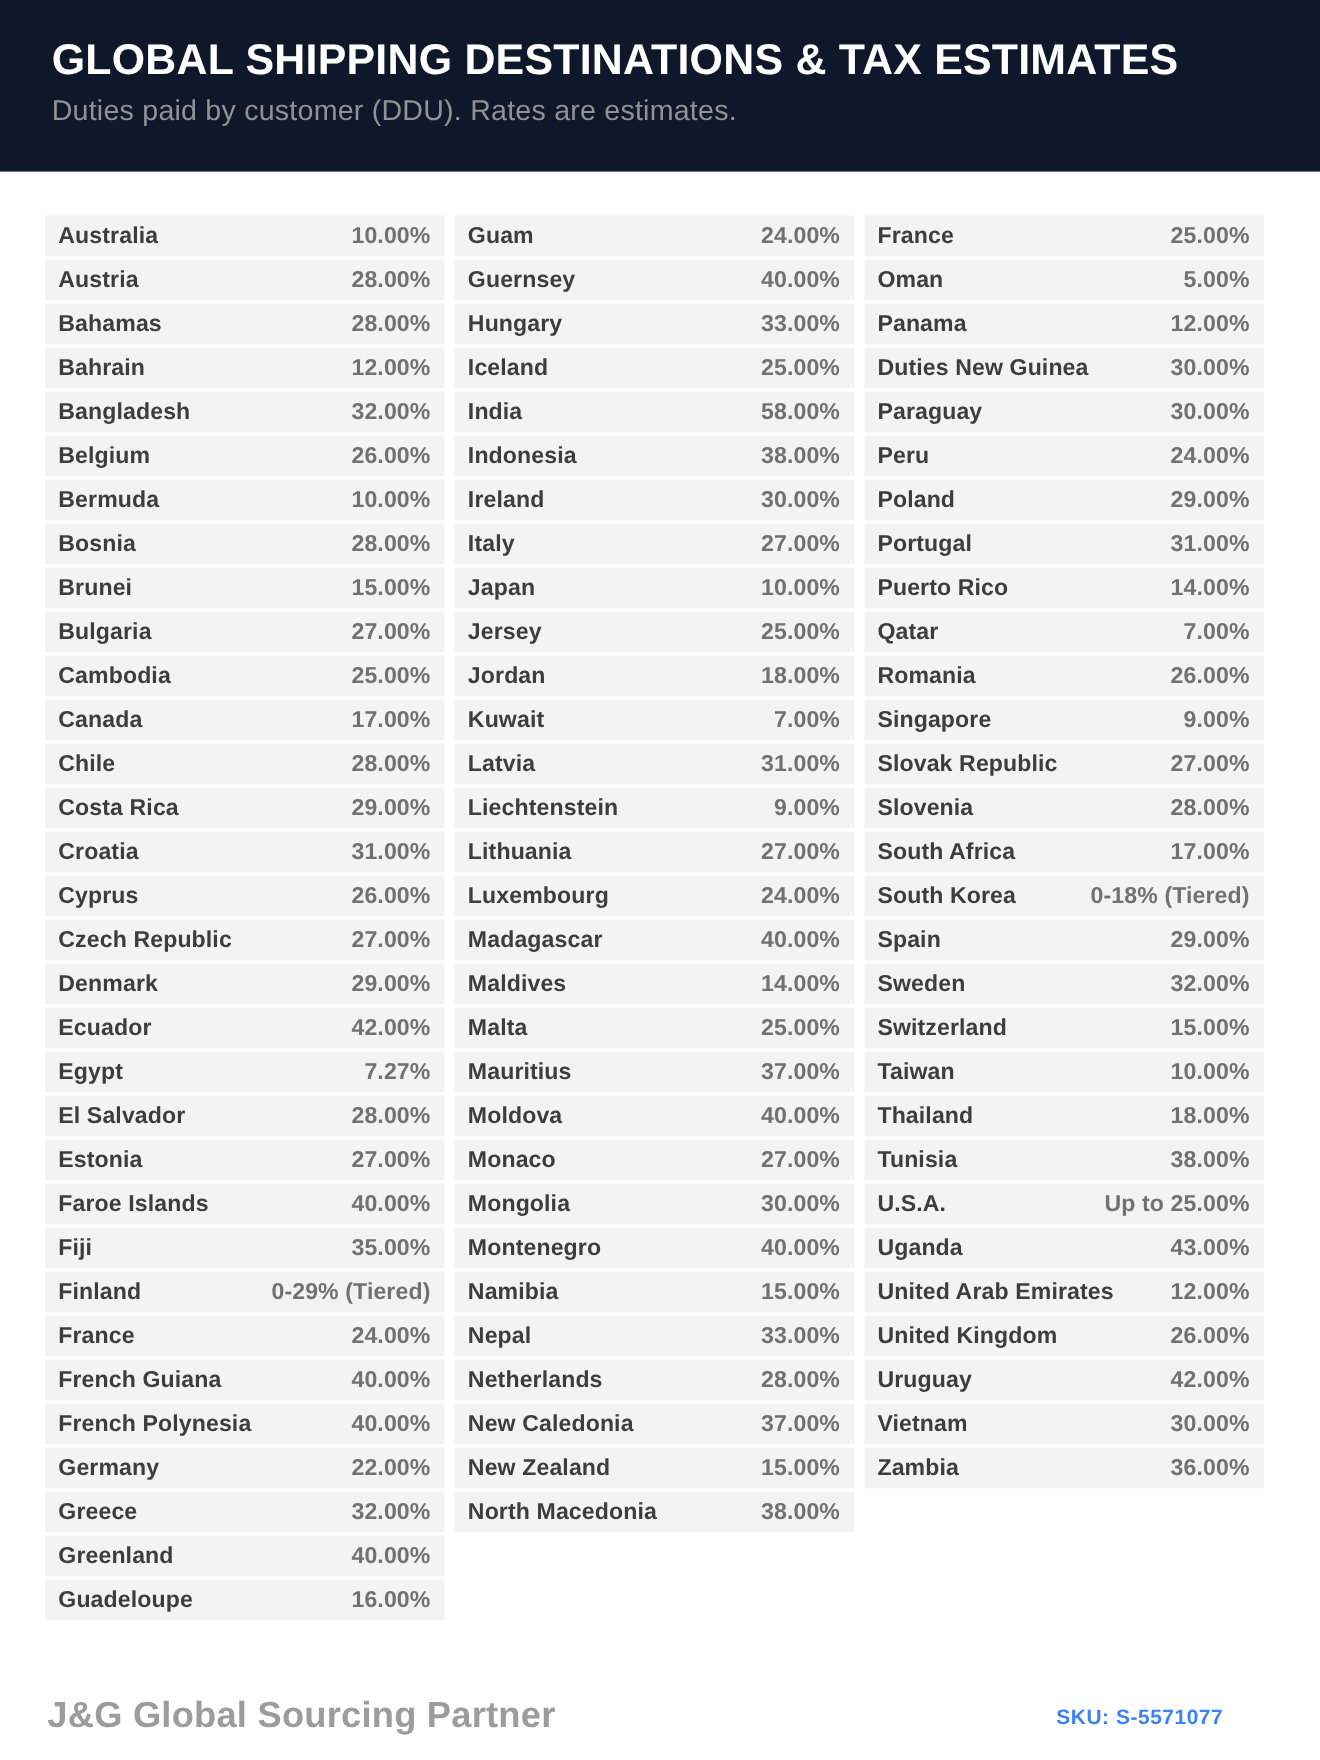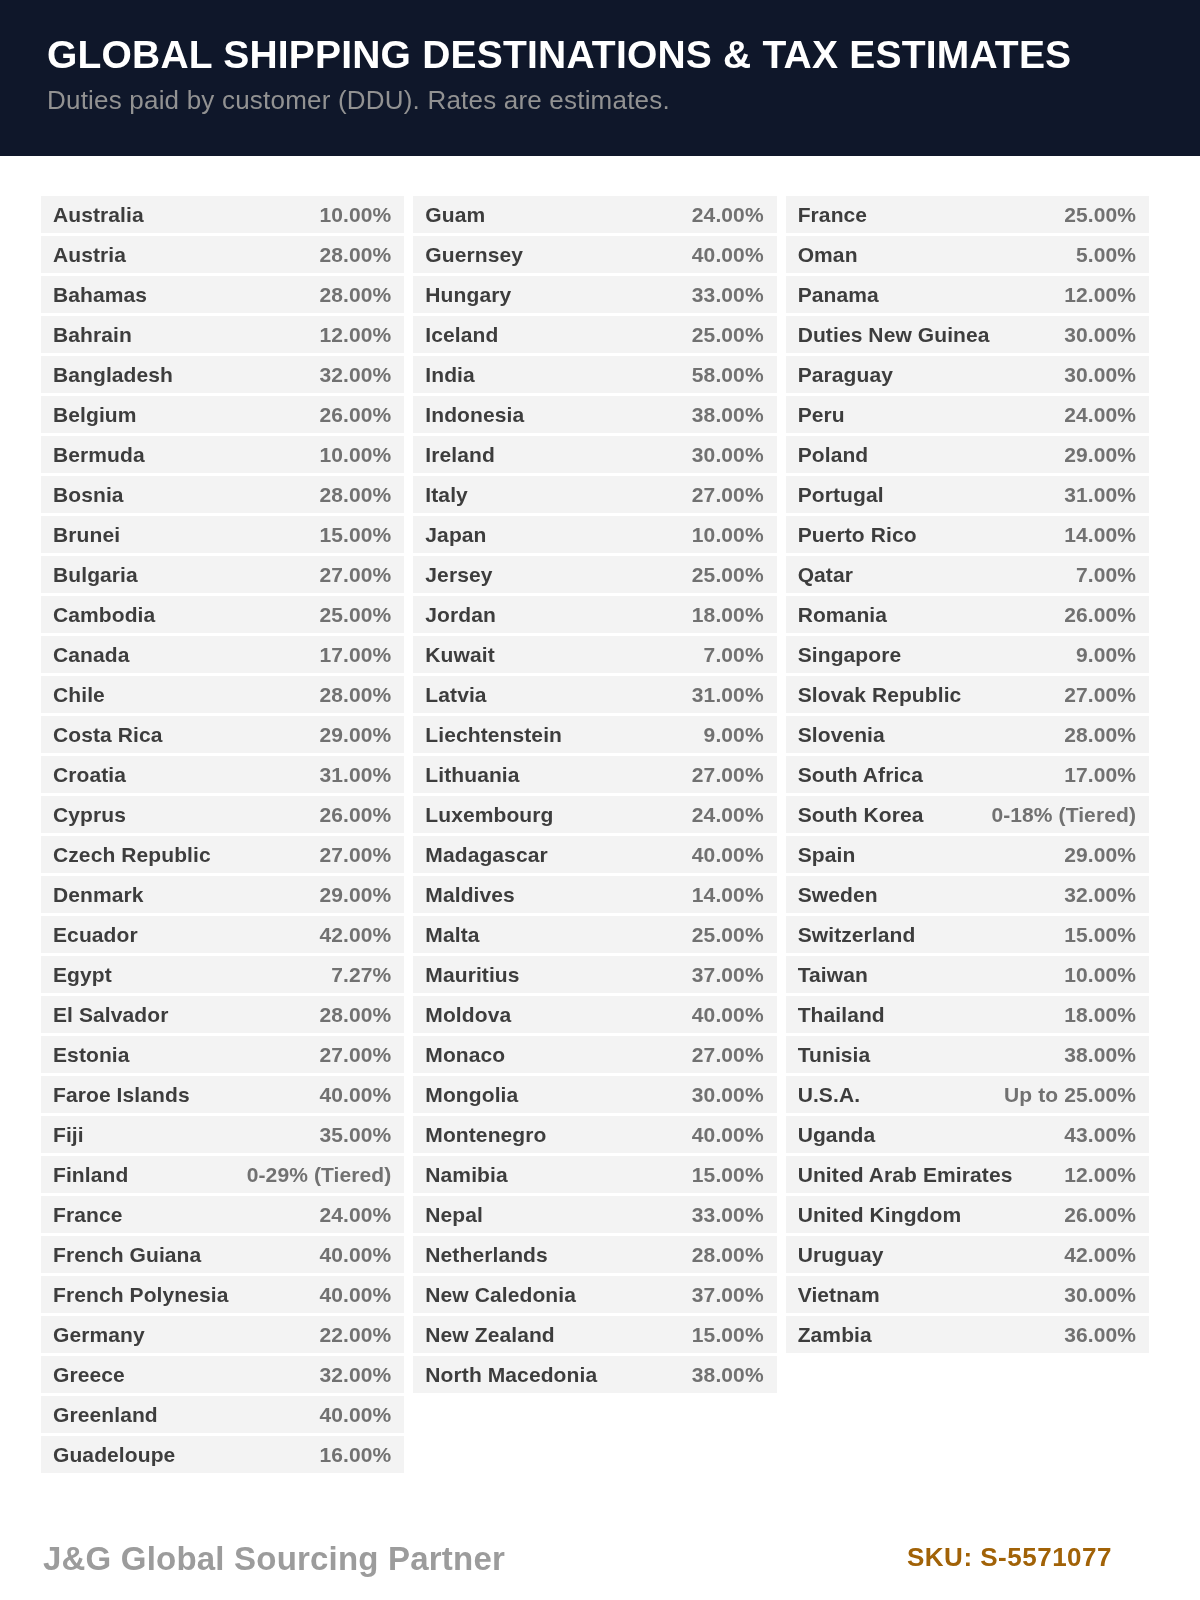--- a/index.html
+++ b/index.html
@@ -86,22 +86,22 @@
     align-items: flex-end;
     gap: 12px;
   }
   .footer .brand {
     color: #9c9c9c;
     font-size: 33px;
     font-weight: 700;
     letter-spacing: 0.2px;
   }
   .footer .sku {
-    color: #a16207;
-    font-size: 26px;
+    color: #3b82f6;
+    font-size: 19px;
     font-weight: 700;
     margin-bottom: 5px;
     letter-spacing: 0.5px;
   }
 </style>
 </head>
 <body>
 
 <div class="header">
   <div class="title">GLOBAL SHIPPING DESTINATIONS &amp; TAX ESTIMATES</div>

